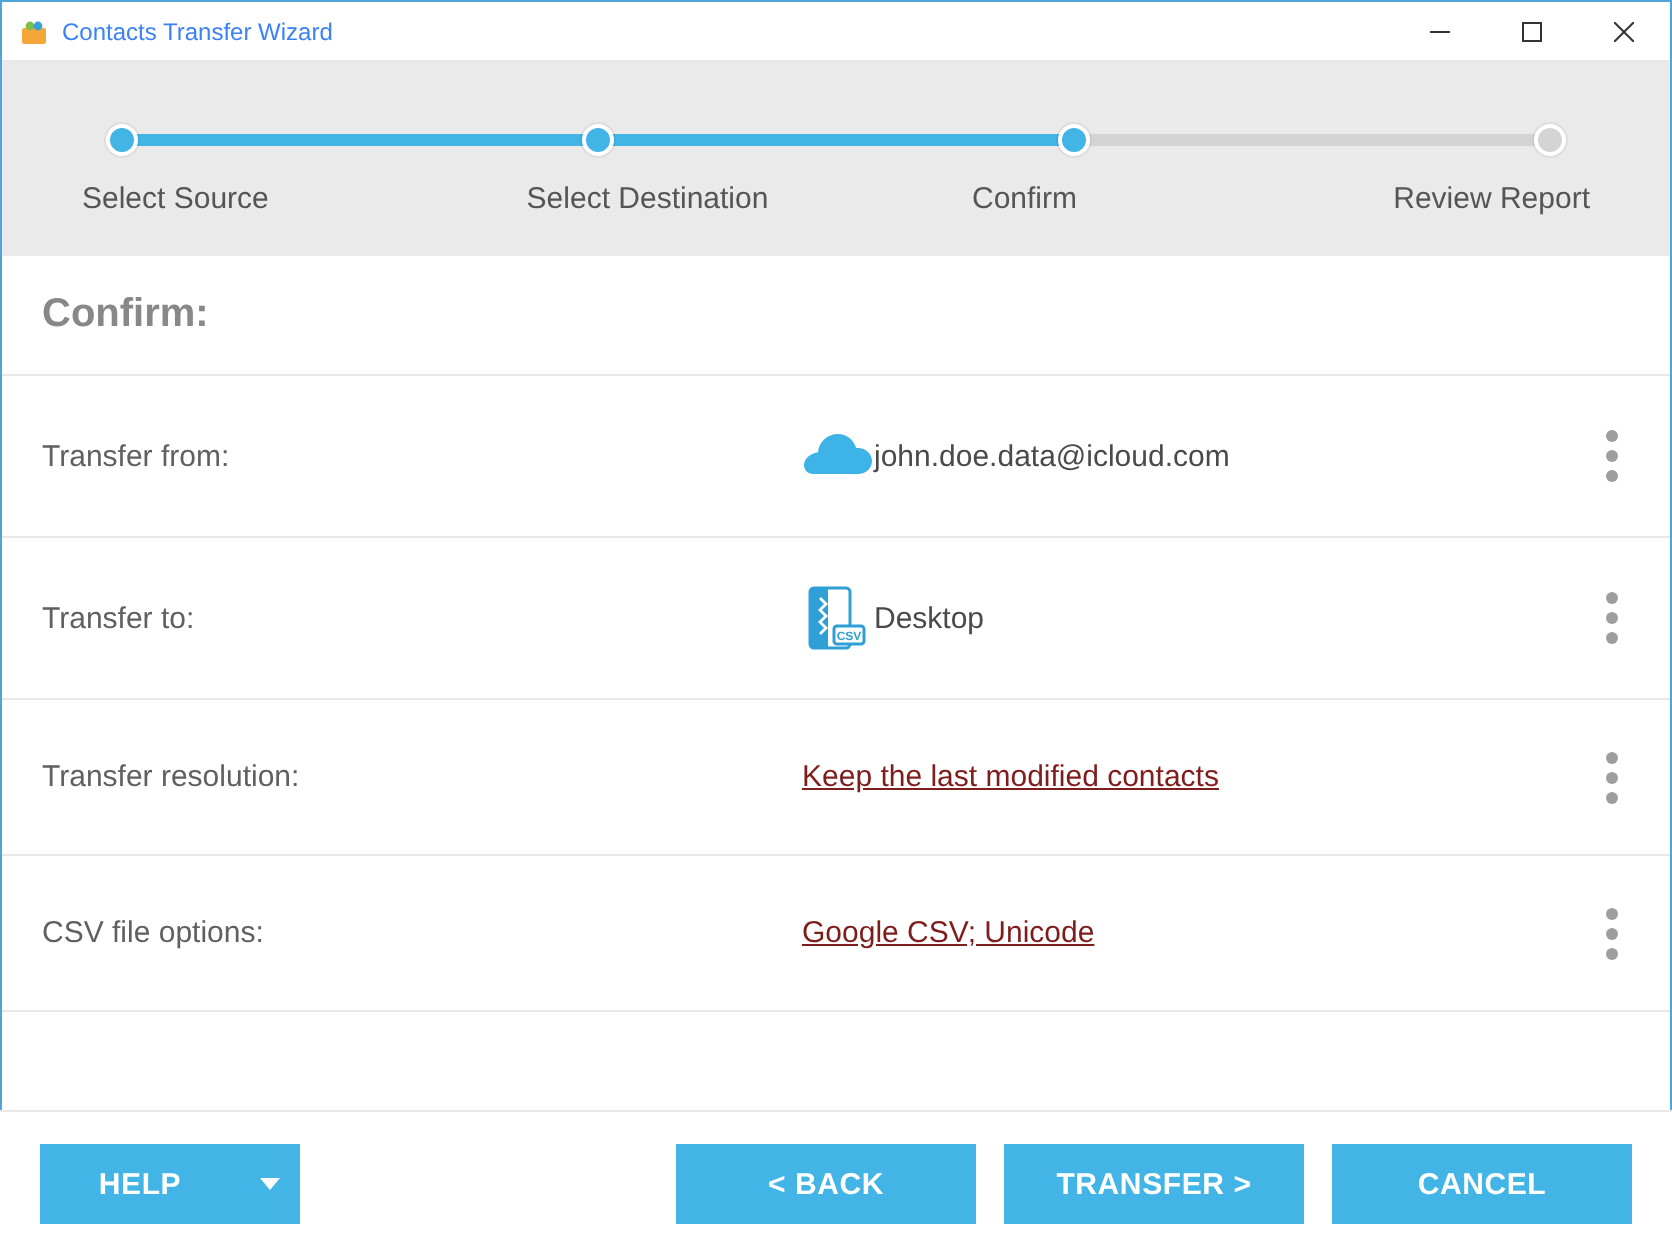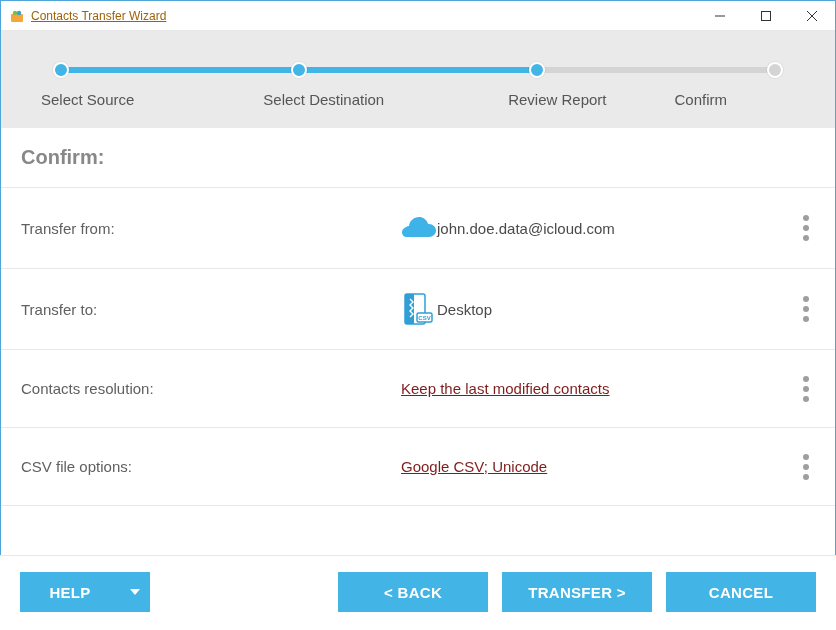--- a/index.html
+++ b/index.html
@@ -19,23 +19,22 @@
     background: #fff;
     border-bottom: 1px solid #e8e8e8;
   }
   .titlebar .app-icon {
     width: 16px; height: 16px;
     margin-right: 6px;
     display: flex; align-items:center; justify-content:center;
   }
   .titlebar .title {
     font-size: 12px;
-    color: #a16207;
+    color: #3b82f6;
     flex: 1;
-    text-decoration: underline;
   }
   .win-controls {
     display: flex;
     height: 100%;
   }
   .win-btn {
     width: 46px;
     display: flex;
     align-items: center;
     justify-content: center;
@@ -236,22 +235,22 @@
     <div class="track"></div>
     <div class="track-fill"></div>
     <div class="dot" style="left:0%"></div>
     <div class="dot" style="left:33.33%"></div>
     <div class="dot" style="left:66.66%"></div>
     <div class="dot inactive" style="left:100%"></div>
   </div>
   <div class="step-labels">
     <span style="text-align:left">Select Source</span>
     <span>Select Destination</span>
+    <span>Confirm</span>
     <span style="text-align:right">Review Report</span>
-    <span>Confirm</span>
   </div>
 </div>
 
 <div class="content">
   <div class="section-title">Confirm:</div>
 
   <div class="row">
     <div class="label">Transfer from:</div>
     <div class="value">
       <div class="icon-slot">
@@ -283,21 +282,21 @@
       <span>Desktop</span>
     </div>
     <div class="more-dots">
         <span></span>
         <span></span>
         <span></span>
       </div>
   </div>
 
   <div class="row">
-    <div class="label">Contacts resolution:</div>
+    <div class="label">Transfer resolution:</div>
     <div class="value link" style="margin-left:0px">Keep the last modified contacts</div>
     <div class="more-dots">
         <span></span>
         <span></span>
         <span></span>
       </div>
   </div>
 
   <div class="row">
     <div class="label">CSV file options:</div>

